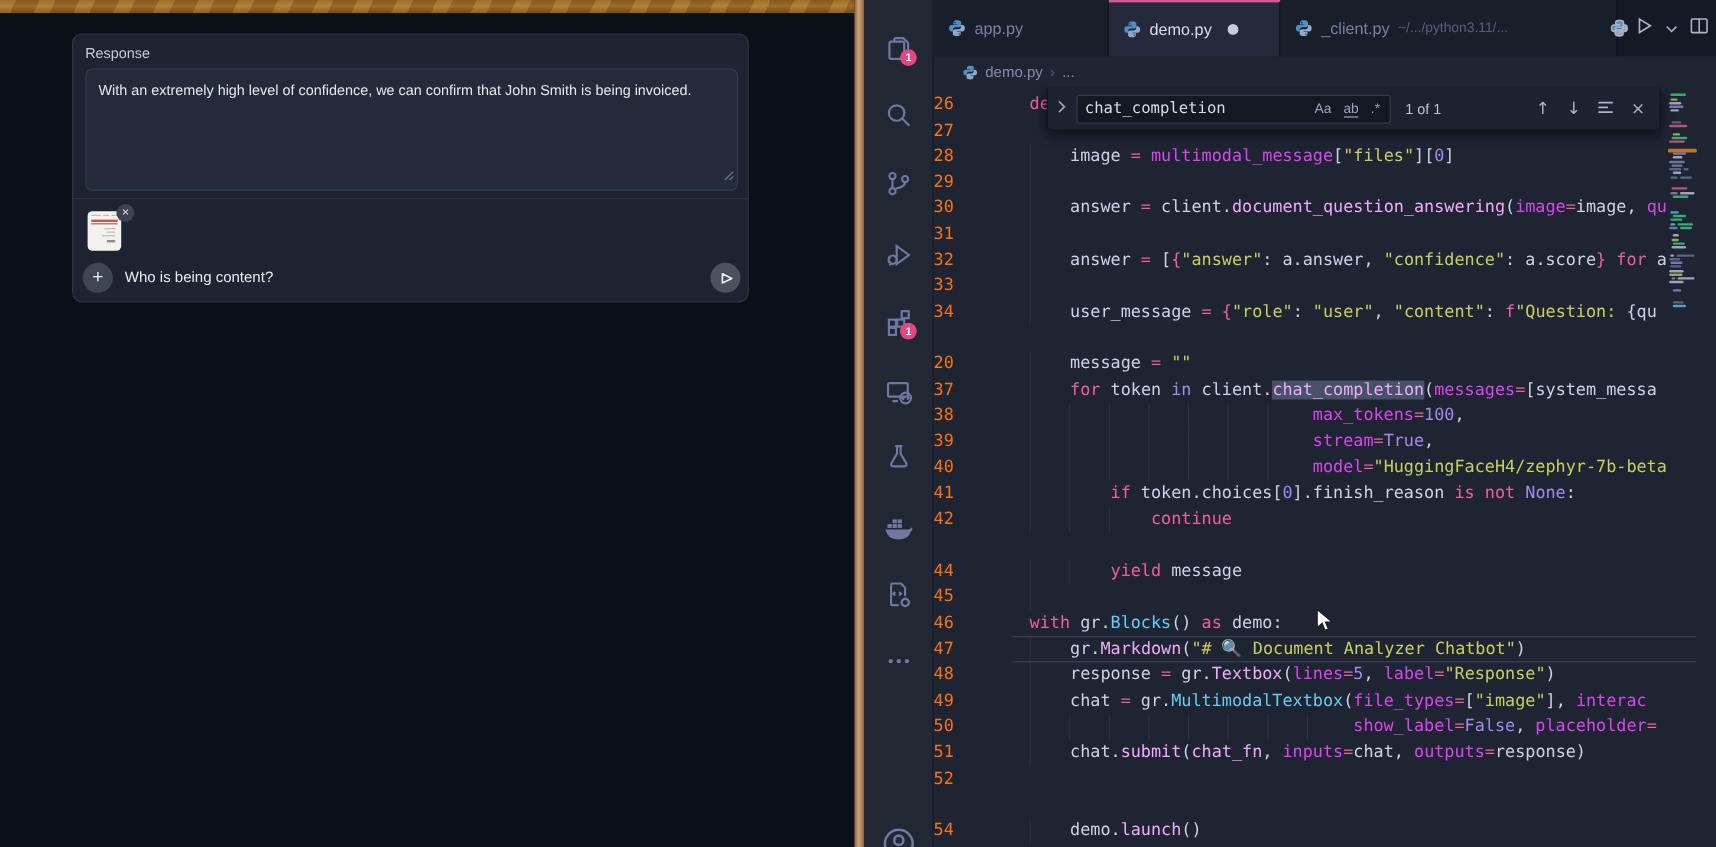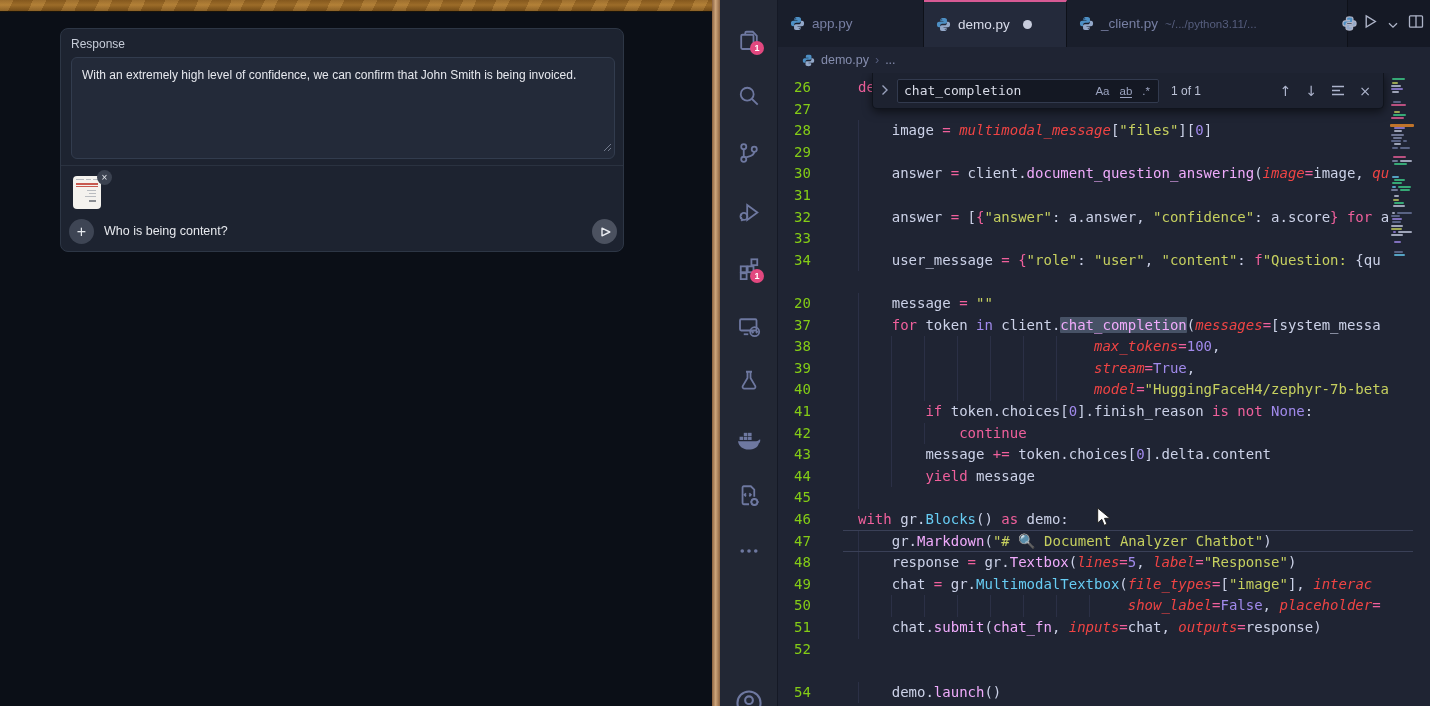--- a/index.html
+++ b/index.html
@@ -61,25 +61,25 @@
   .tab-actions { position:absolute; top:0; right:0; height:47px; display:flex; align-items:center; gap:10px; padding-right:6px; }
   .tab-actions svg { stroke:#aeb4c8; fill:none; stroke-width:1.3; }
 
   .breadcrumb { position:absolute; left:0; top:47px; width:652px; height:26px; background:#1f2433;
       display:flex; align-items:center; gap:6px; padding-left:24px; font-size:12.5px; color:#858dae; }
 
   .editor { position:absolute; left:0; top:73px; width:652px; height:633px; background:#1f2433; overflow:hidden; }
   .code { position:absolute; left:0; top:0; width:612px; height:633px; overflow:hidden; }
   .code-line { position:absolute; left:0; width:612px; height:22px; line-height:21.6px;
       font-family:"DejaVu Sans Mono", monospace; font-size:14px; white-space:pre; }
-  .lnum { position:absolute; left:0; top:0; width:49px; text-align:center; color:#84cc16; }
+  .lnum { position:absolute; left:0; top:0; width:49px; text-align:left; color:#f97316; }
   .ltext { position:absolute; left:80px; top:0; }
   .guide { position:absolute; top:0; height:21.6px; width:1px; background:#2b3046; }
   .tk-w { color:#ccd2e8; } .tk-k { color:#f0609c; } .tk-p { color:#a18aec; }
-  .tk-o { color:#ef4444; font-style:italic; } .tk-s { color:#c6d05f; }
+  .tk-o { color:#d946ef; } .tk-s { color:#c6d05f; }
   .tk-g { color:#f0abfc; } .tk-c { color:#67ccf3; }
   .match { background:#475266; border-radius:1px; }
   .cur-line { position:absolute; left:65px; width:570px; height:22px;
       border-top:1px solid #3a4057; border-bottom:1px solid #3a4057; pointer-events:none; z-index:4; }
 
   .minimap { position:absolute; left:612px; top:0; width:24px; height:633px; z-index:3; }
   .mm-row { position:absolute; height:2px; border-radius:1px; }
 
   .find-widget { position:absolute; left:94px; top:0; width:512px; height:36px; background:#1d2230;
       border:1px solid #10141d; border-top:none; border-radius:0 0 5px 5px;
@@ -302,21 +302,20 @@
             <div class="code-line" style="top: 133.6px;"><span class="lnum">32</span><span class="guide" style="left: 80px;"></span><span class="ltext"><span class="tk-w">    answer </span><span class="tk-k">=</span><span class="tk-w"> [</span><span class="tk-k">{</span><span class="tk-s">"answer"</span><span class="tk-w">: a.answer, </span><span class="tk-s">"confidence"</span><span class="tk-w">: a.score</span><span class="tk-k">}</span><span class="tk-w"> </span><span class="tk-k">for</span><span class="tk-w"> a</span></span></div>
             <div class="code-line" style="top: 155.2px;"><span class="lnum">33</span><span class="guide" style="left: 80px;"></span><span class="ltext"></span></div>
             <div class="code-line" style="top: 176.8px;"><span class="lnum">34</span><span class="guide" style="left: 80px;"></span><span class="ltext"><span class="tk-w">    user_message </span><span class="tk-k">=</span><span class="tk-w"> </span><span class="tk-k">{</span><span class="tk-s">"role"</span><span class="tk-w">: </span><span class="tk-s">"user"</span><span class="tk-w">, </span><span class="tk-s">"content"</span><span class="tk-w">: </span><span class="tk-k">f</span><span class="tk-s">"Question: </span><span class="tk-w">{qu</span></span></div>
             <div class="code-line" style="top: 220px;"><span class="lnum">20</span><span class="guide" style="left: 80px;"></span><span class="ltext"><span class="tk-w">    message </span><span class="tk-k">=</span><span class="tk-w"> </span><span class="tk-s">""</span></span></div>
             <div class="code-line" style="top: 241.6px;"><span class="lnum">37</span><span class="guide" style="left: 80px;"></span><span class="ltext"><span class="tk-w">    </span><span class="tk-k">for</span><span class="tk-w"> token </span><span class="tk-p">in</span><span class="tk-w"> client.</span><span class="tk-g match">chat_completion</span><span class="tk-w">(</span><span class="tk-o">messages</span><span class="tk-k">=</span><span class="tk-w">[system_messa</span></span></div>
             <div class="code-line" style="top: 263.2px;"><span class="lnum">38</span><span class="guide" style="left: 80px;"></span><span class="guide" style="left: 112.96px;"></span><span class="guide" style="left: 145.92px;"></span><span class="guide" style="left: 178.88px;"></span><span class="guide" style="left: 211.84px;"></span><span class="guide" style="left: 244.8px;"></span><span class="guide" style="left: 277.76px;"></span><span class="ltext"><span class="tk-w">                            </span><span class="tk-o">max_tokens</span><span class="tk-k">=</span><span class="tk-p">100</span><span class="tk-w">,</span></span></div>
             <div class="code-line" style="top: 284.8px;"><span class="lnum">39</span><span class="guide" style="left: 80px;"></span><span class="guide" style="left: 112.96px;"></span><span class="guide" style="left: 145.92px;"></span><span class="guide" style="left: 178.88px;"></span><span class="guide" style="left: 211.84px;"></span><span class="guide" style="left: 244.8px;"></span><span class="guide" style="left: 277.76px;"></span><span class="ltext"><span class="tk-w">                            </span><span class="tk-o">stream</span><span class="tk-k">=</span><span class="tk-p">True</span><span class="tk-w">,</span></span></div>
             <div class="code-line" style="top: 306.4px;"><span class="lnum">40</span><span class="guide" style="left: 80px;"></span><span class="guide" style="left: 112.96px;"></span><span class="guide" style="left: 145.92px;"></span><span class="guide" style="left: 178.88px;"></span><span class="guide" style="left: 211.84px;"></span><span class="guide" style="left: 244.8px;"></span><span class="guide" style="left: 277.76px;"></span><span class="ltext"><span class="tk-w">                            </span><span class="tk-o">model</span><span class="tk-k">=</span><span class="tk-s">"HuggingFaceH4/zephyr-7b-beta</span></span></div>
             <div class="code-line" style="top: 328px;"><span class="lnum">41</span><span class="guide" style="left: 80px;"></span><span class="guide" style="left: 112.96px;"></span><span class="ltext"><span class="tk-w">        </span><span class="tk-k">if</span><span class="tk-w"> token.choices[</span><span class="tk-p">0</span><span class="tk-w">].finish_reason </span><span class="tk-k">is</span><span class="tk-w"> </span><span class="tk-k">not</span><span class="tk-w"> </span><span class="tk-p">None</span><span class="tk-w">:</span></span></div>
             <div class="code-line" style="top: 349.6px;"><span class="lnum">42</span><span class="guide" style="left: 80px;"></span><span class="guide" style="left: 112.96px;"></span><span class="guide" style="left: 145.92px;"></span><span class="ltext"><span class="tk-w">            </span><span class="tk-k">continue</span></span></div>
-            <div class="code-line" style="top: 371.2px;"><span class="lnum">43</span><span class="guide" style="left: 80px;"></span><span class="guide" style="left: 112.96px;"></span><span class="ltext"><span class="tk-w">        message </span><span class="tk-k">+=</span><span class="tk-w"> token.choices[</span><span class="tk-p">0</span><span class="tk-w">].delta.content</span></span></div>
             <div class="code-line" style="top: 392.8px;"><span class="lnum">44</span><span class="guide" style="left: 80px;"></span><span class="guide" style="left: 112.96px;"></span><span class="ltext"><span class="tk-w">        </span><span class="tk-k">yield</span><span class="tk-w"> message</span></span></div>
             <div class="code-line" style="top: 414.4px;"><span class="lnum">45</span><span class="guide" style="left: 80px;"></span><span class="ltext"></span></div>
             <div class="code-line" style="top: 436px;"><span class="lnum">46</span><span class="ltext"><span class="tk-k">with</span><span class="tk-w"> gr.</span><span class="tk-c">Blocks</span><span class="tk-w">() </span><span class="tk-k">as</span><span class="tk-w"> demo:</span></span></div>
             <div class="code-line" style="top: 457.6px;"><span class="lnum">47</span><span class="guide" style="left: 80px;"></span><span class="ltext"><span class="tk-w">    gr.</span><span class="tk-g">Markdown</span><span class="tk-w">(</span><span class="tk-s">"# 🔍 Document Analyzer Chatbot"</span><span class="tk-w">)</span></span></div>
             <div class="code-line" style="top: 479.2px;"><span class="lnum">48</span><span class="guide" style="left: 80px;"></span><span class="ltext"><span class="tk-w">    response </span><span class="tk-k">=</span><span class="tk-w"> gr.</span><span class="tk-g">Textbox</span><span class="tk-w">(</span><span class="tk-o">lines</span><span class="tk-k">=</span><span class="tk-p">5</span><span class="tk-w">, </span><span class="tk-o">label</span><span class="tk-k">=</span><span class="tk-s">"Response"</span><span class="tk-w">)</span></span></div>
             <div class="code-line" style="top: 500.8px;"><span class="lnum">49</span><span class="guide" style="left: 80px;"></span><span class="ltext"><span class="tk-w">    chat </span><span class="tk-k">=</span><span class="tk-w"> gr.</span><span class="tk-c">MultimodalTextbox</span><span class="tk-w">(</span><span class="tk-o">file_types</span><span class="tk-k">=</span><span class="tk-w">[</span><span class="tk-s">"image"</span><span class="tk-w">], </span><span class="tk-o">interac</span></span></div>
             <div class="code-line" style="top: 522.4px;"><span class="lnum">50</span><span class="guide" style="left: 80px;"></span><span class="guide" style="left: 112.96px;"></span><span class="guide" style="left: 145.92px;"></span><span class="guide" style="left: 178.88px;"></span><span class="guide" style="left: 211.84px;"></span><span class="guide" style="left: 244.8px;"></span><span class="guide" style="left: 277.76px;"></span><span class="guide" style="left: 310.72px;"></span><span class="ltext"><span class="tk-w">                                </span><span class="tk-o">show_label</span><span class="tk-k">=</span><span class="tk-p">False</span><span class="tk-w">, </span><span class="tk-o">placeholder</span><span class="tk-k">=</span></span></div>
             <div class="code-line" style="top: 544px;"><span class="lnum">51</span><span class="guide" style="left: 80px;"></span><span class="ltext"><span class="tk-w">    chat.</span><span class="tk-g">submit</span><span class="tk-w">(</span><span class="tk-g">chat_fn</span><span class="tk-w">, </span><span class="tk-o">inputs</span><span class="tk-k">=</span><span class="tk-w">chat, </span><span class="tk-o">outputs</span><span class="tk-k">=</span><span class="tk-w">response)</span></span></div>
             <div class="code-line" style="top: 565.6px;"><span class="lnum">52</span><span class="ltext"></span></div>
             <div class="code-line" style="top: 608.8px;"><span class="lnum">54</span><span class="guide" style="left: 80px;"></span><span class="ltext"><span class="tk-w">    demo.</span><span class="tk-g">launch</span><span class="tk-w">()</span></span></div>

